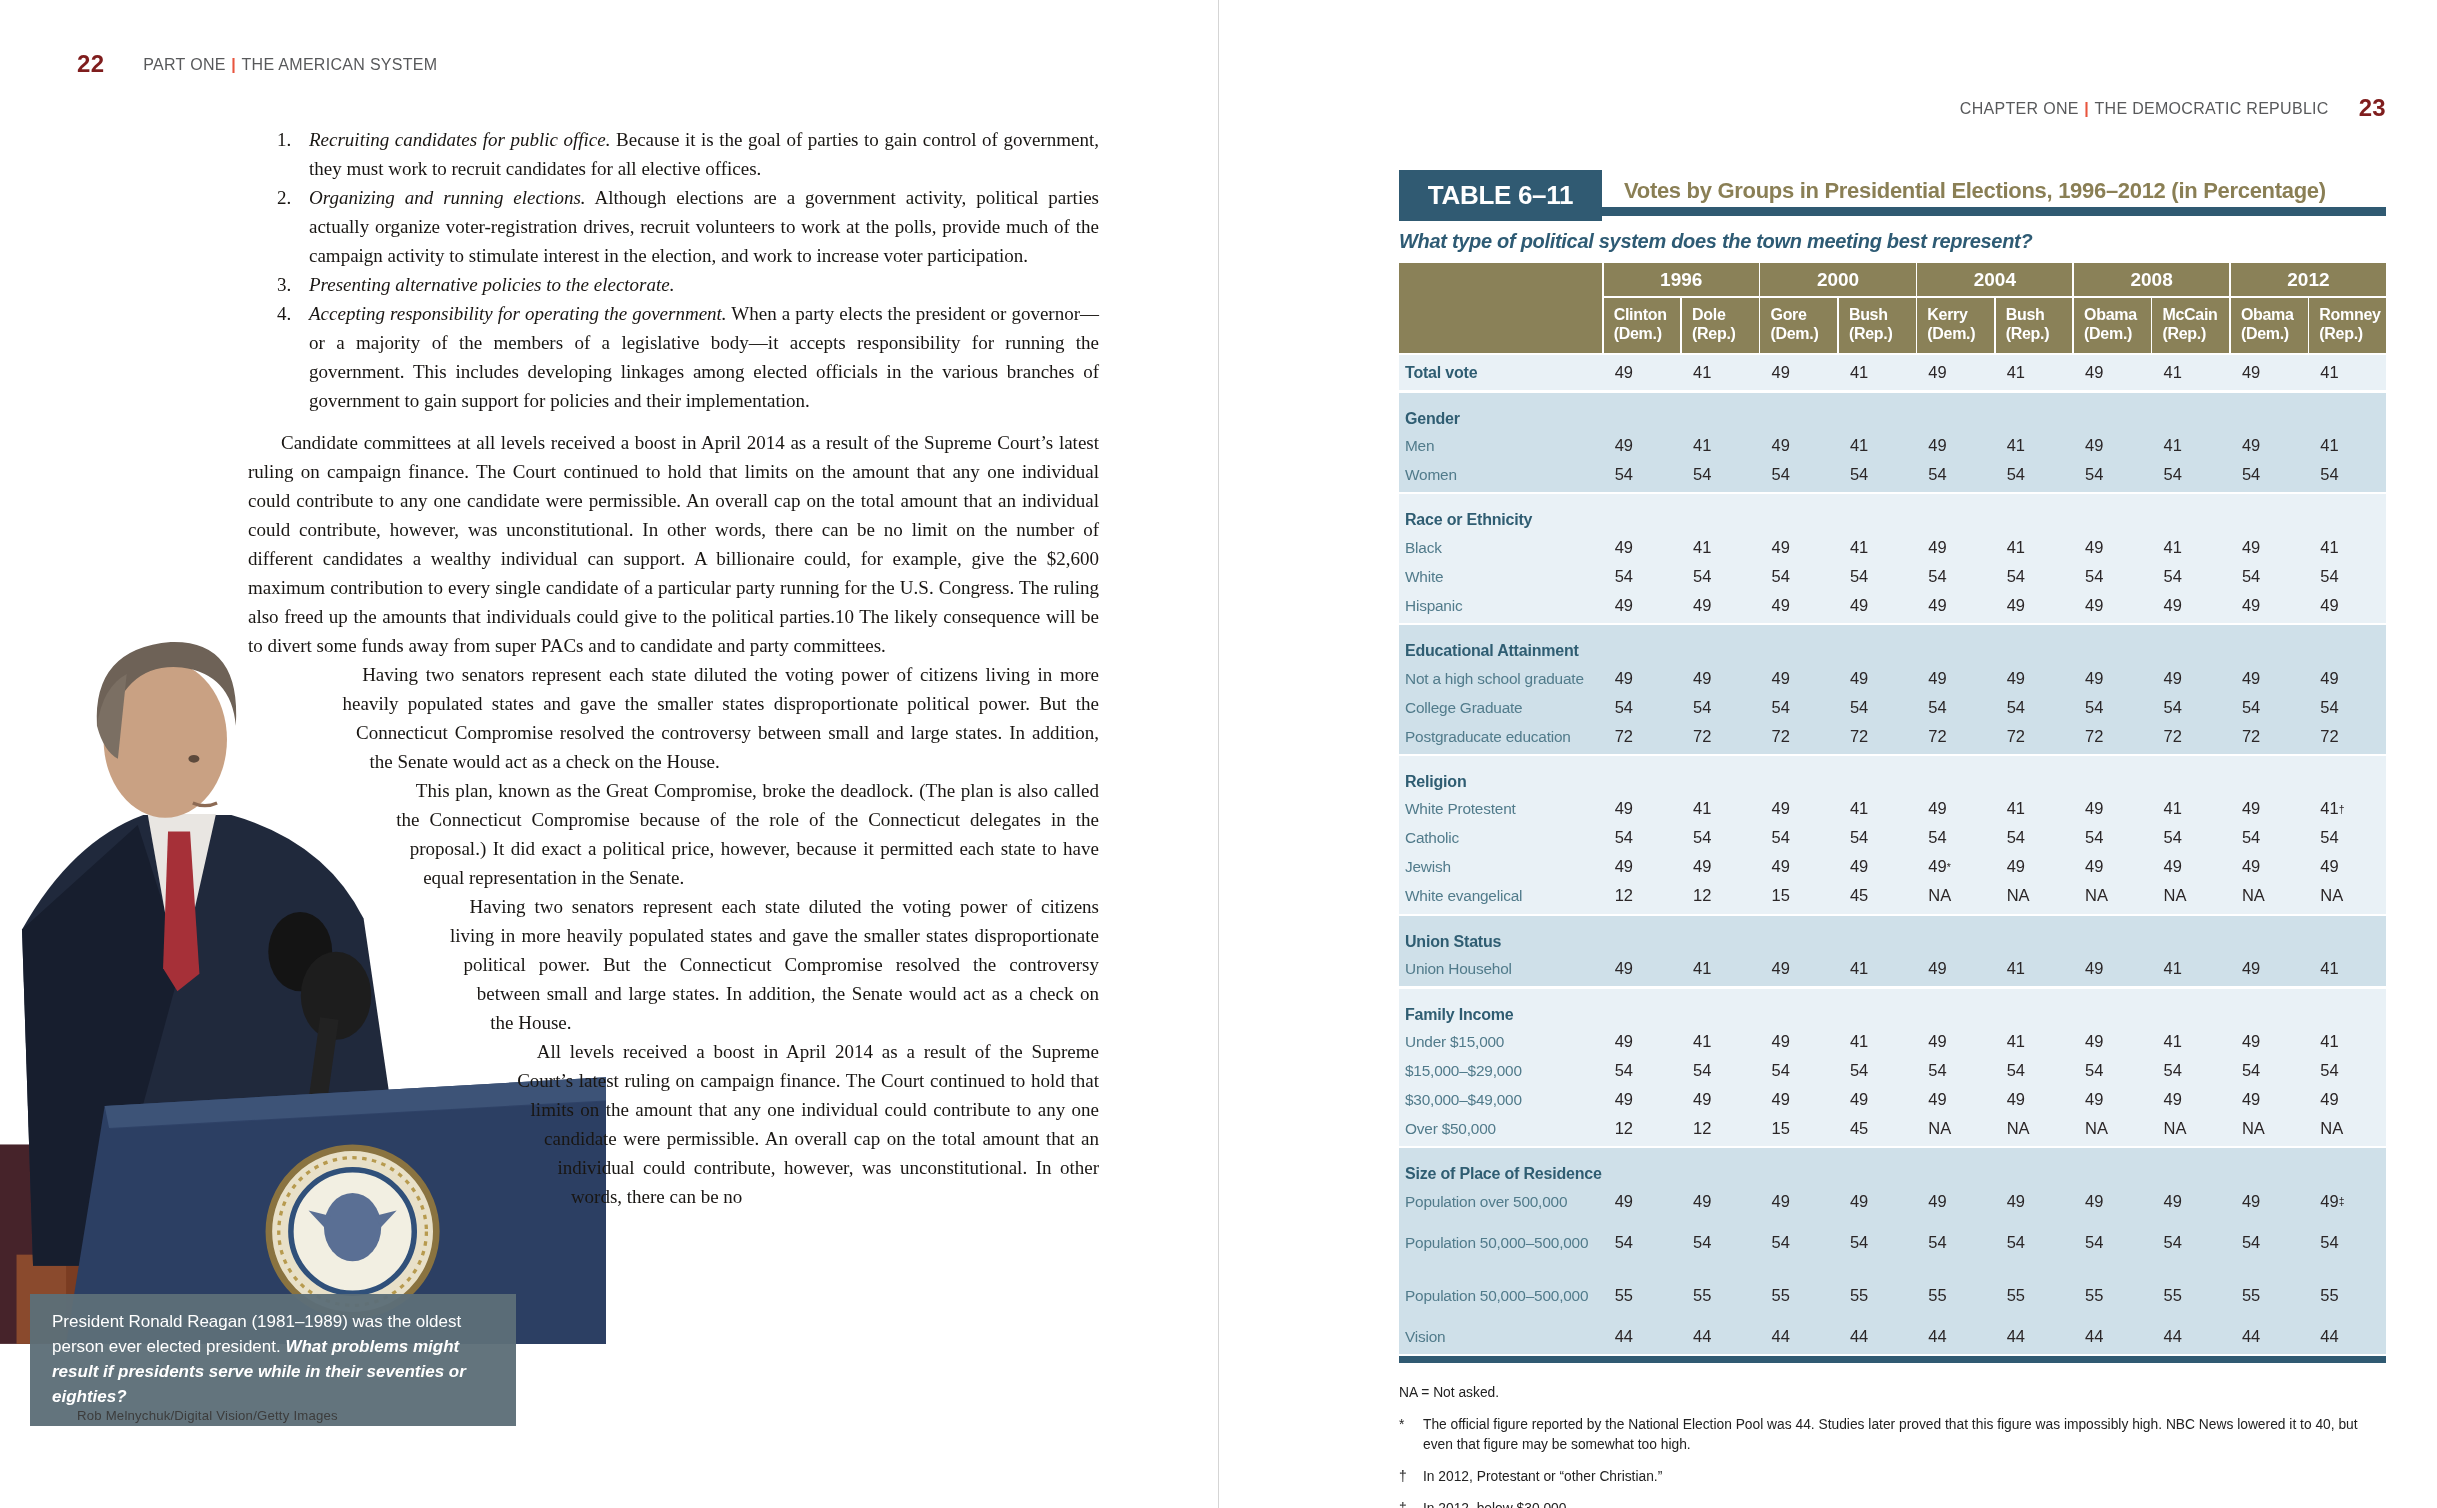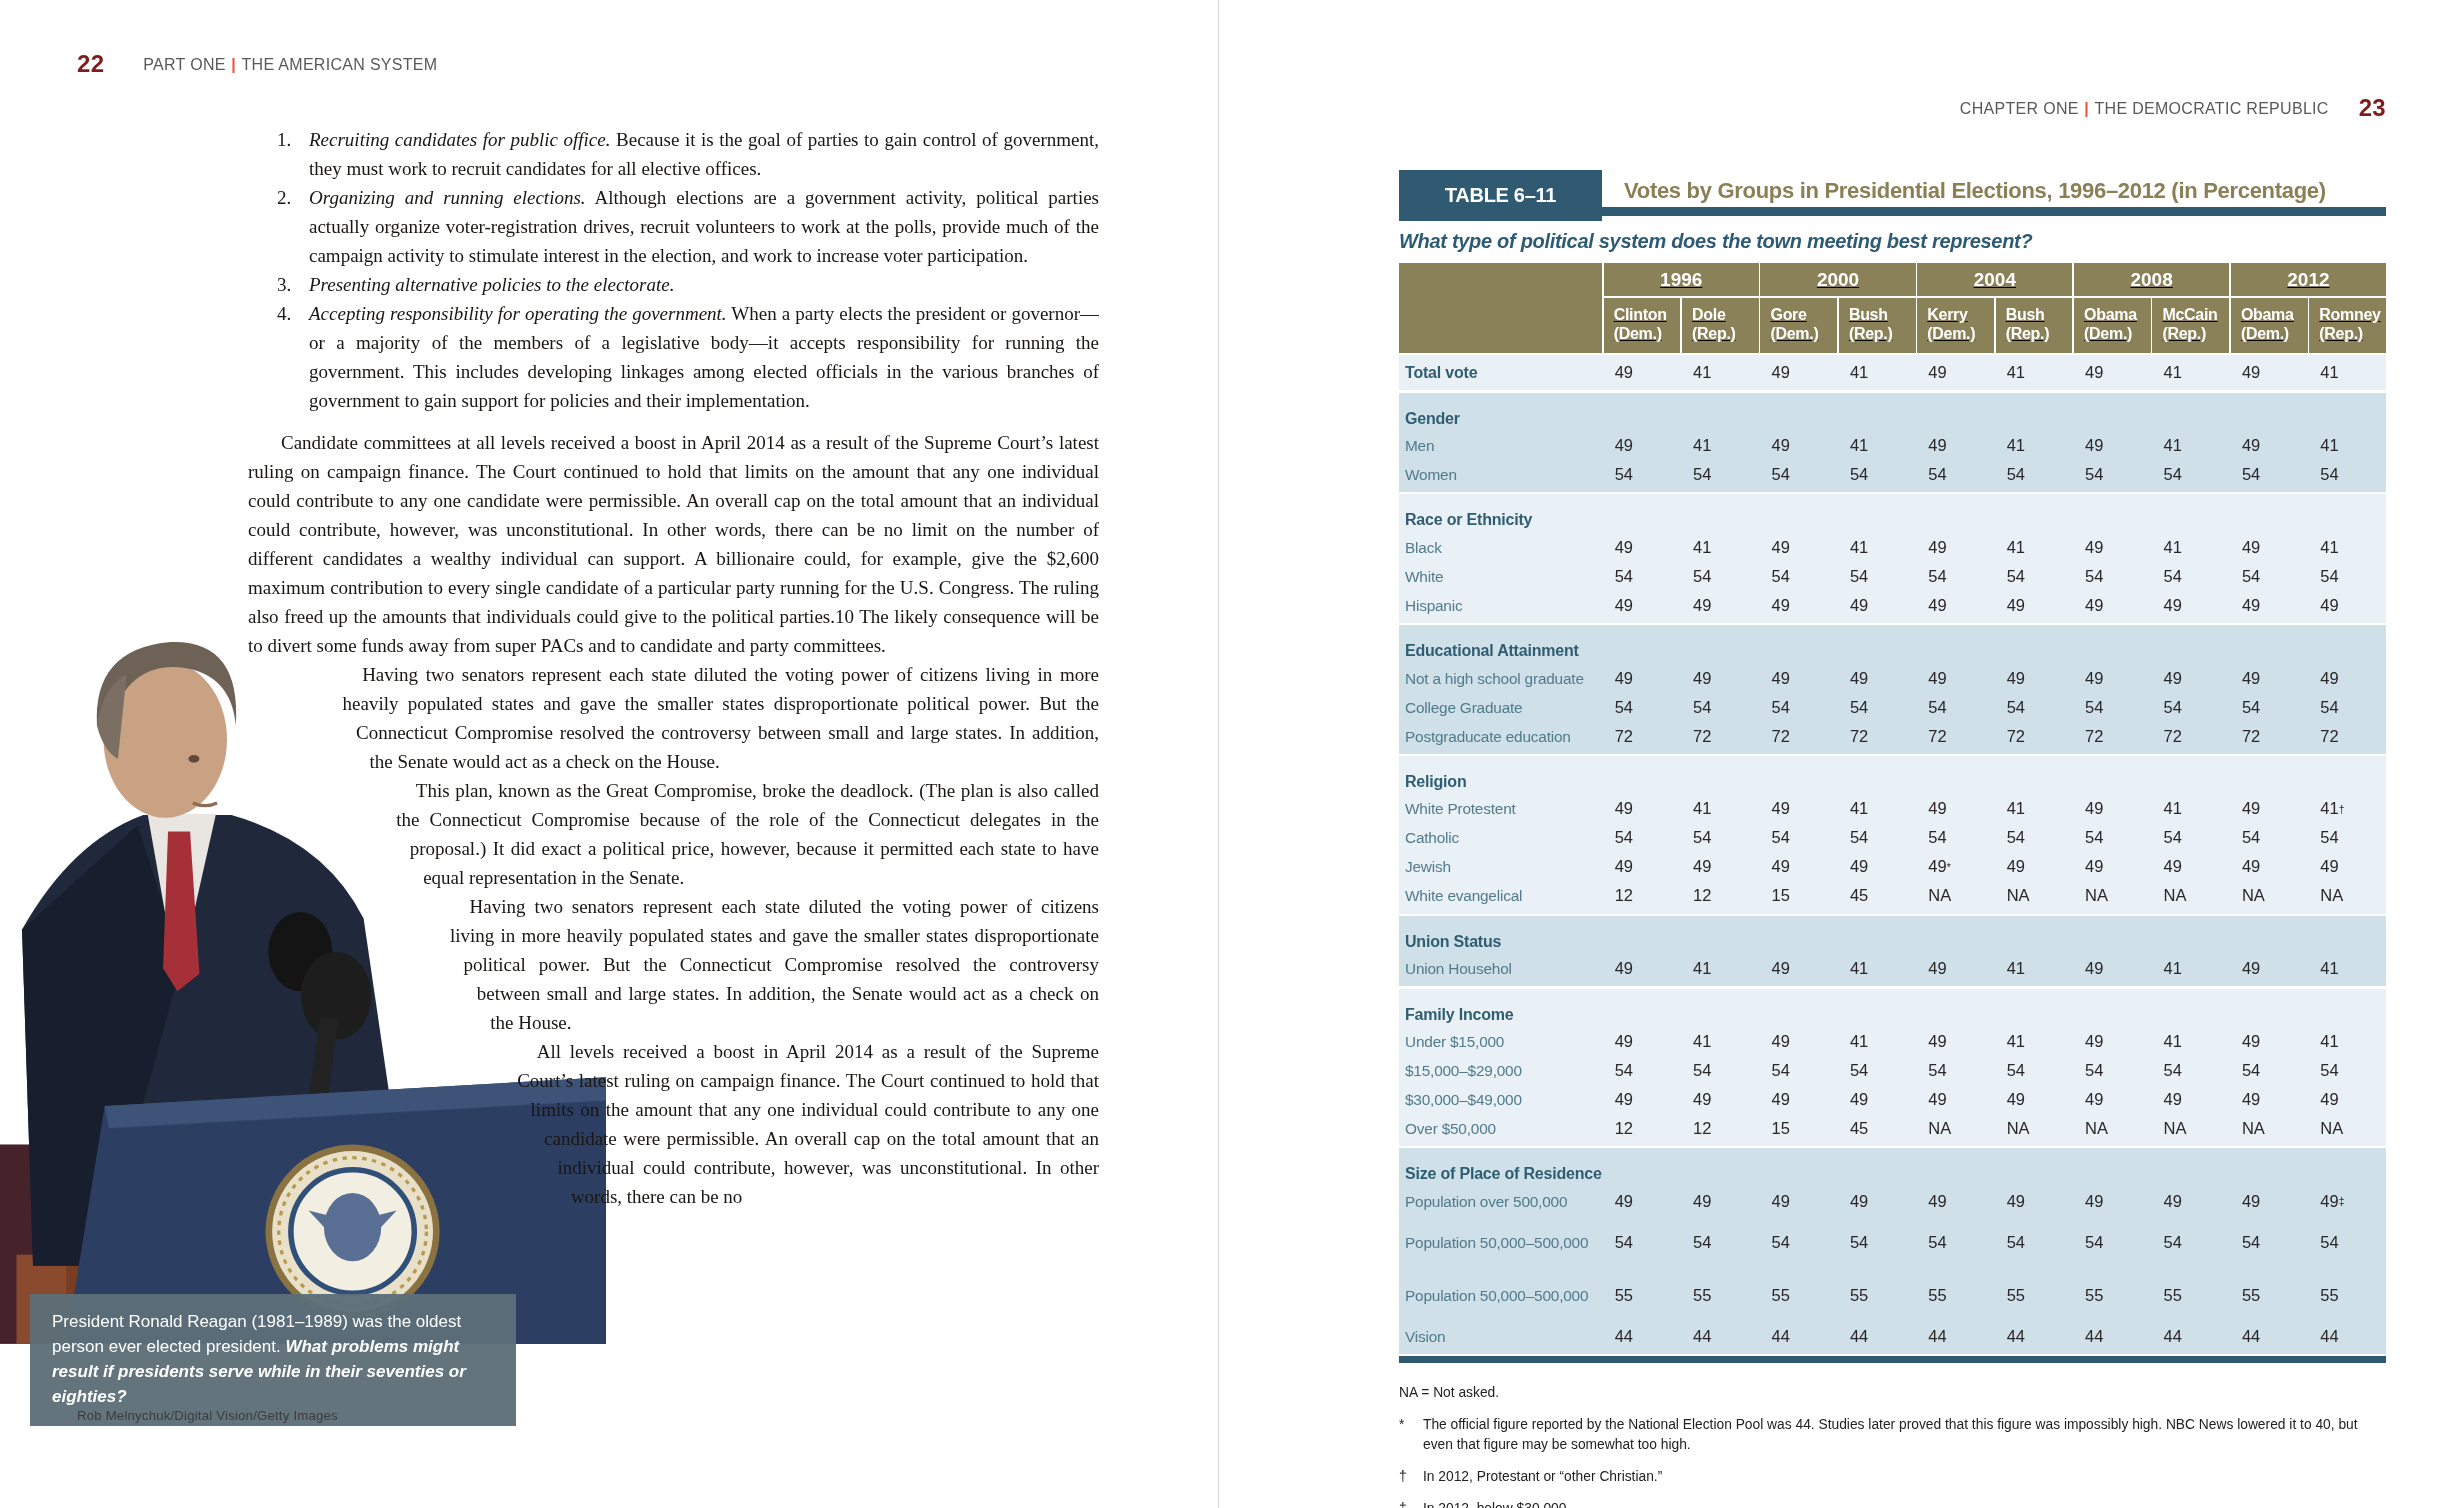--- a/index.html
+++ b/index.html
@@ -41,31 +41,31 @@
                  font-size:17px; line-height:25px; text-align:left; }
   .caption-box .q { font-weight:bold; font-style:italic; }
   .credit { position:absolute; left:77px; top:1408px; z-index:3; font-size:13.2px;
             color:#3c3c3c; letter-spacing:0.2px; }
 
   
   .rpage { position:absolute; left:1219px; top:0; width:1219px; height:1508px;margin-top:44px; }
   .tbl-titlebar { position:absolute; left:180px; top:163px; width:987px; height:8.8px;
                   background:#305a72; }
   .tbl-label-box { position:absolute; left:180px; top:126px; width:203px; height:51px;
-                   background:#305a72; color:#fff; font-size:20px; font-weight:bold;
+                   background:#305a72; color:#fff; font-size:26px; font-weight:bold;
                    display:flex; align-items:center; justify-content:center;
                    letter-spacing:-0.3px; }
   .tbl-title { position:absolute; left:405px; top:134px; width:760px; color:#8a7f55;
                font-size:22px; font-weight:bold; letter-spacing:-0.3px; }
   .tbl-sub { position:absolute; left:180px; top:186px; width:987px; color:#2e5b74;
              font-size:20px; font-weight:bold; font-style:italic; letter-spacing:-0.3px; }
 
   .tbl { position:absolute; left:180px; top:219px; width:987px; }
   .tgrid { display:grid; grid-template-columns:203px repeat(10,1fr); column-gap:1.7px; }
-  .thead { grid-auto-rows:auto; row-gap:1.7px; margin-bottom:2.2px;text-decoration:underline; }
+  .thead { grid-auto-rows:auto; row-gap:1.7px; margin-bottom:2.2px; }
   .thead > div { background:#8a8158; color:#fff; }
   .corner { grid-row:1 / span 2; grid-column:1; }
   .year-cell { text-align:center; font-size:19px; font-weight:bold; height:33px;
                line-height:33px; }
   .cand-cell { font-size:16px; font-weight:bold; line-height:19px; height:55px;
                padding:7.7px 0 0 10px; letter-spacing:-0.3px; }
   .section { margin-bottom:2.2px; padding:3.3px 0; }
   .section.light > .tgrid > div { background:#e9f1f6; }
   .section.dark  > .tgrid > div { background:#cfe0e9; }
   .section.light { background:#e9f1f6; }

